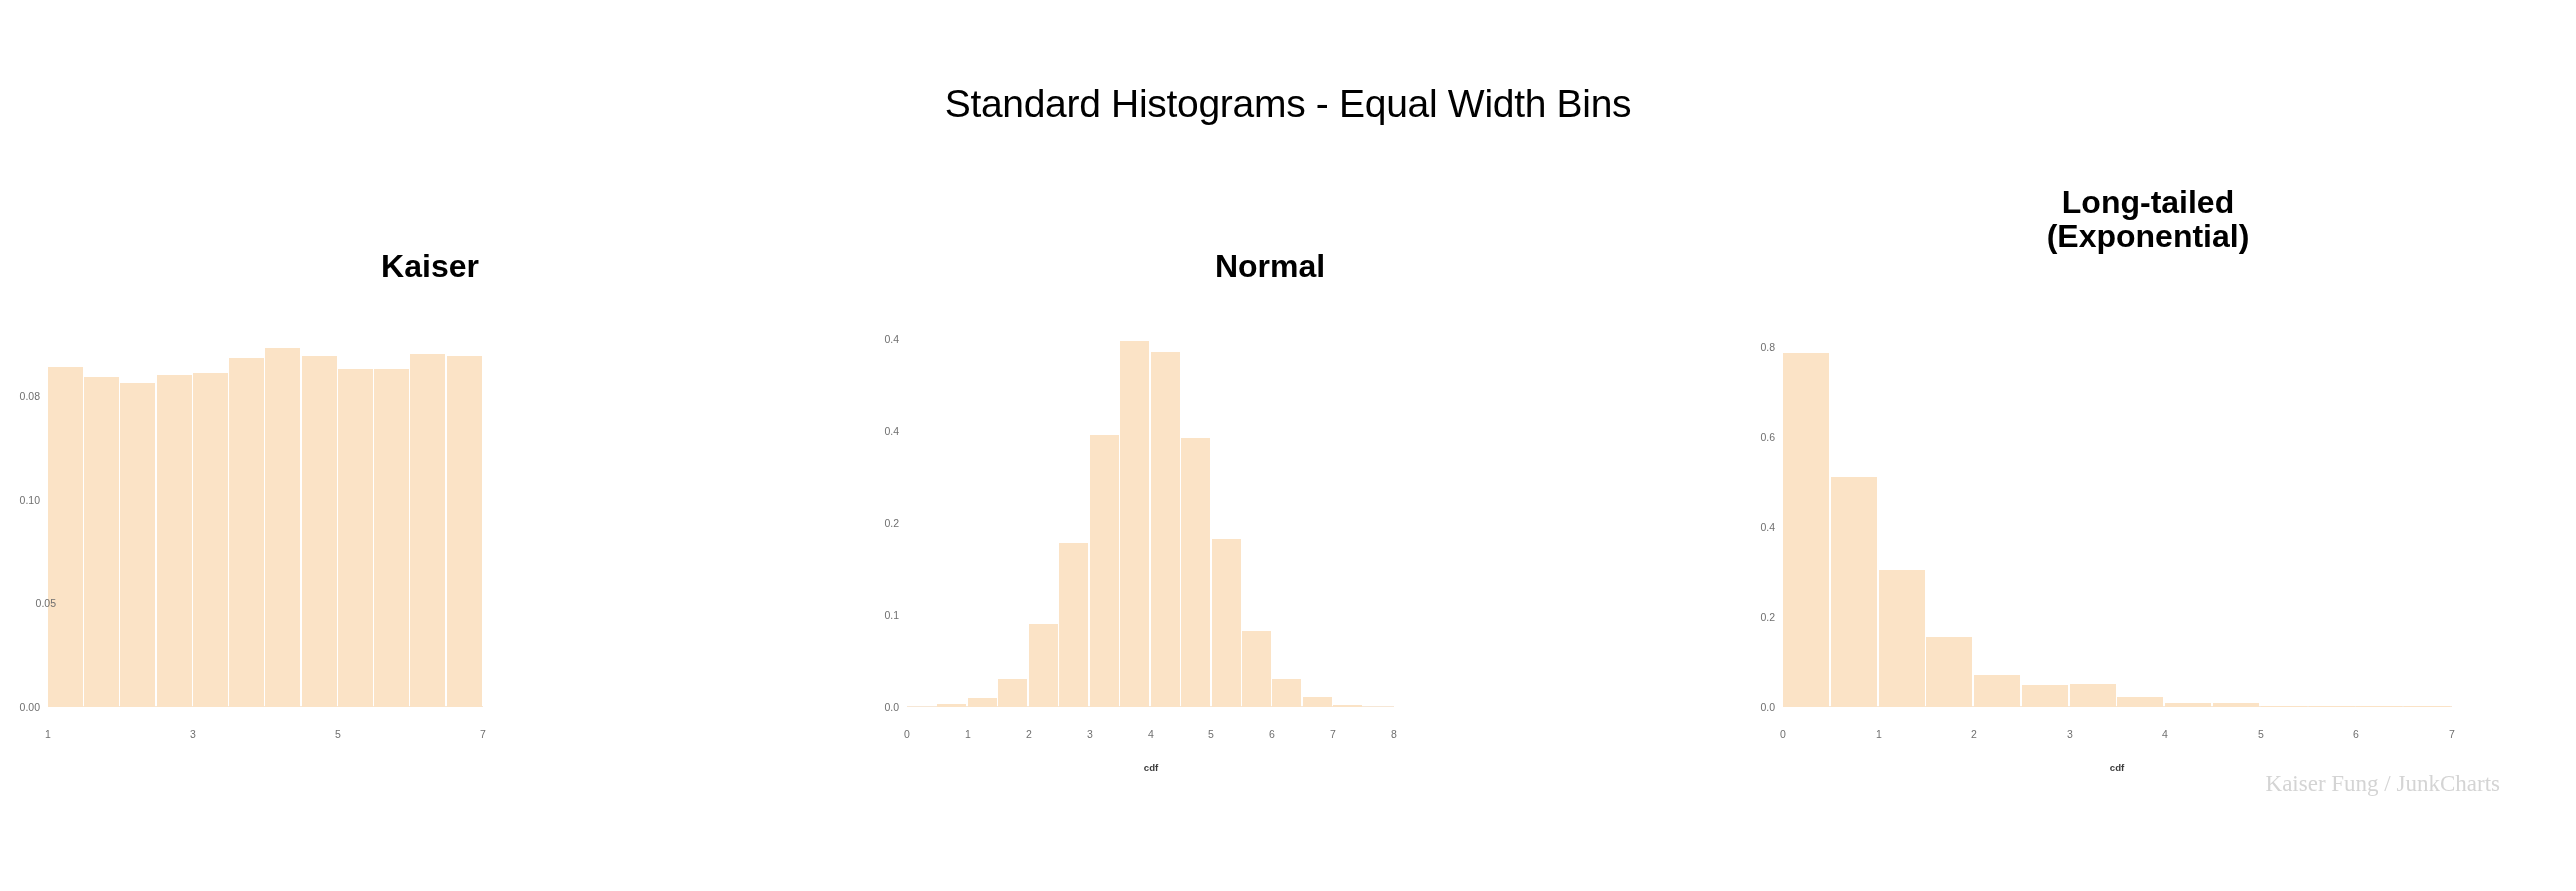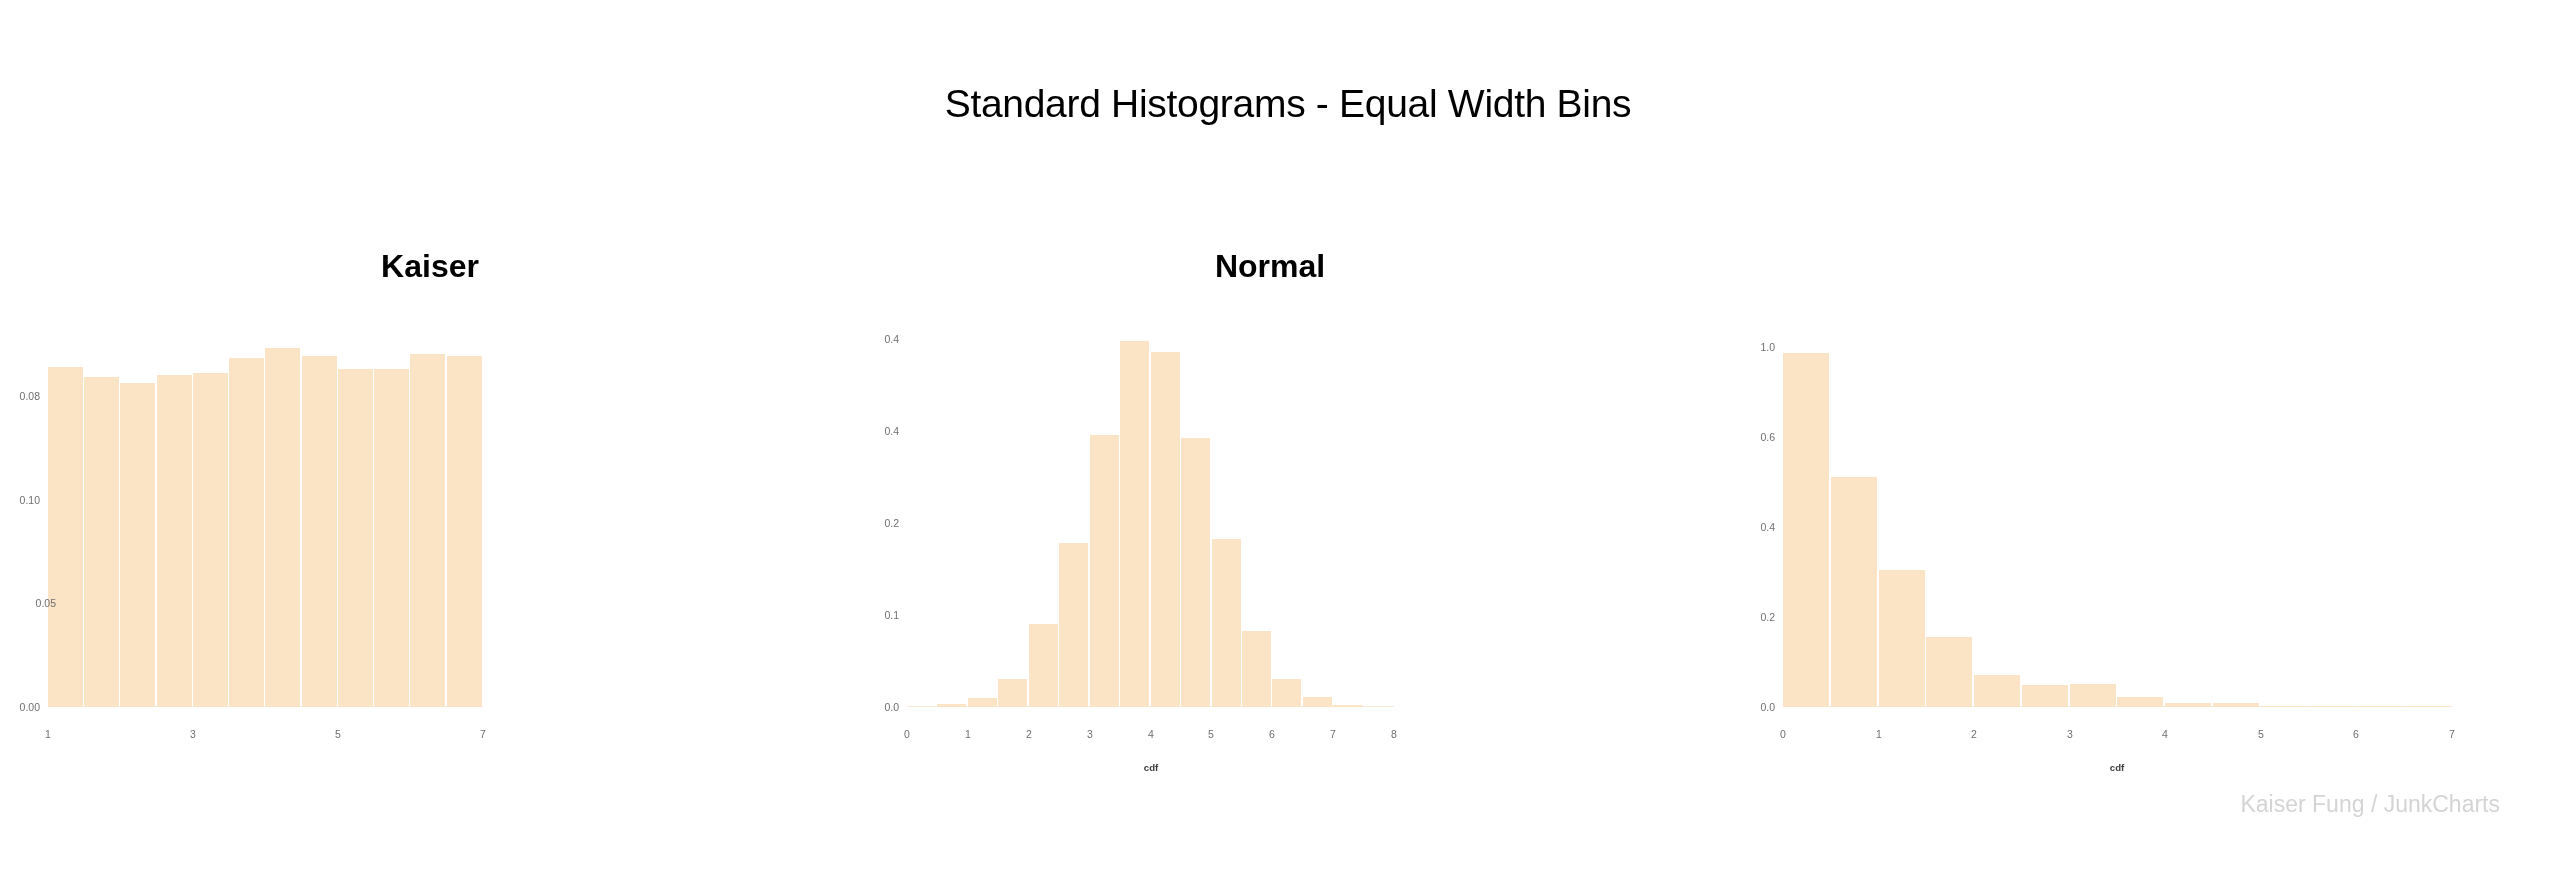--- a/index.html
+++ b/index.html
@@ -109,22 +109,22 @@
     font-size: 9.6px;
     color: #3a3a3a;
     transform: translateX(-50%);
     white-space: nowrap;
   }
 
   
   #watermark {
     position: absolute;
     right: 76px;
-    top: 791px;
-    font-family: Liberation Sans, sans-serif;
+    top: 771px;
+    font-family: Liberation Serif, serif;
     font-size: 23px;
     color: #d4d4d4;
     white-space: nowrap;
     text-align: center;
   }
 </style>
 </head>
 <body>
 
 <div id="main-title">Standard Histograms - Equal Width Bins</div>
@@ -190,20 +190,22 @@
       <div class="xtick" style="left: 311px; top: 728px;">4</div>
       <div class="xtick" style="left: 371px; top: 728px;">5</div>
       <div class="xtick" style="left: 432px; top: 728px;">6</div>
       <div class="xtick" style="left: 493px; top: 728px;">7</div>
       <div class="xtick" style="left: 554px; top: 728px;">8</div>
       <div class="xaxis-label" style="left: 311px; top: 762px;">cdf</div>
     </div>
 </div>
 
 <div class="panel" id="panel-longtailed">
+  <div class="panel-title">Long-tailed
+(Exponential)</div>
   <div class="plot" id="plot-longtailed" style="left: 63px; width: 669px; top: 329px; height: 378px;">
       <div class="baseline" style="width: 669px;"></div>
       <div class="bar" style="left: 0px; width: 46px; height: 354px; background: rgb(251, 227, 198);"></div>
       <div class="bar" style="left: 48px; width: 46px; height: 230px; background: rgb(251, 227, 198);"></div>
       <div class="bar" style="left: 96px; width: 46px; height: 137px; background: rgb(251, 227, 198);"></div>
       <div class="bar" style="left: 143px; width: 46px; height: 70px; background: rgb(251, 227, 198);"></div>
       <div class="bar" style="left: 191px; width: 46px; height: 32px; background: rgb(251, 227, 198);"></div>
       <div class="bar" style="left: 239px; width: 46px; height: 21.6px; background: rgb(251, 227, 198);"></div>
       <div class="bar" style="left: 287px; width: 46px; height: 23.4px; background: rgb(251, 227, 198);"></div>
       <div class="bar" style="left: 334px; width: 46px; height: 10px; background: rgb(251, 227, 198);"></div>
@@ -212,21 +214,21 @@
       <div class="bar" style="left: 478px; width: 46px; height: 1.4px; background: rgb(251, 227, 198);"></div>
       <div class="bar" style="left: 526px; width: 46px; height: 0.6px; background: rgb(251, 227, 198);"></div>
       <div class="bar" style="left: 573px; width: 46px; height: 0.6px; background: rgb(251, 227, 198);"></div>
       <div class="bar" style="left: 621px; width: 46px; height: 0.9px; background: rgb(251, 227, 198);"></div>
     </div>
   <div id="axis-longtailed">
       <div class="ytick" style="top: 707px; left: 0px; width: 55px;">0.0</div>
       <div class="ytick" style="top: 617px; left: 0px; width: 55px;">0.2</div>
       <div class="ytick" style="top: 527px; left: 0px; width: 55px;">0.4</div>
       <div class="ytick" style="top: 437px; left: 0px; width: 55px;">0.6</div>
-      <div class="ytick" style="top: 347px; left: 0px; width: 55px;">1.0</div>
+      <div class="ytick" style="top: 347px; left: 0px; width: 55px;">0.8</div>
       <div class="xtick" style="left: 63px; top: 728px;">0</div>
       <div class="xtick" style="left: 159px; top: 728px;">1</div>
       <div class="xtick" style="left: 254px; top: 728px;">2</div>
       <div class="xtick" style="left: 350px; top: 728px;">3</div>
       <div class="xtick" style="left: 445px; top: 728px;">4</div>
       <div class="xtick" style="left: 541px; top: 728px;">5</div>
       <div class="xtick" style="left: 636px; top: 728px;">6</div>
       <div class="xtick" style="left: 732px; top: 728px;">7</div>
       <div class="xaxis-label" style="left: 397px; top: 762px;">cdf</div>
     </div>

